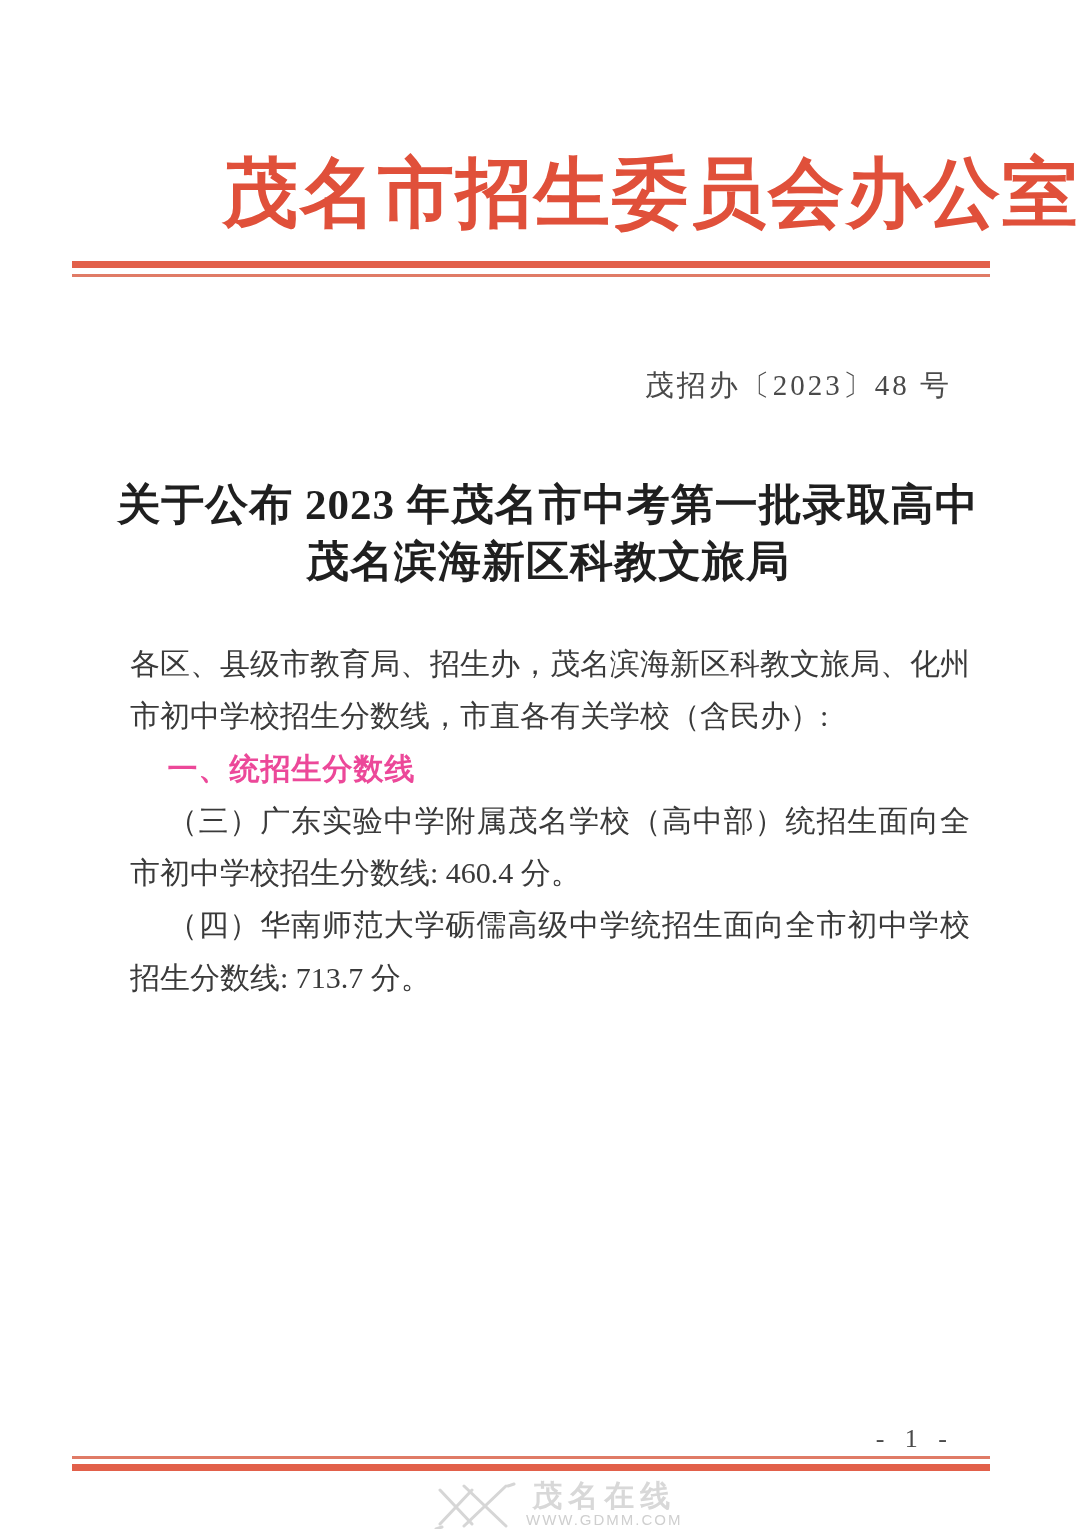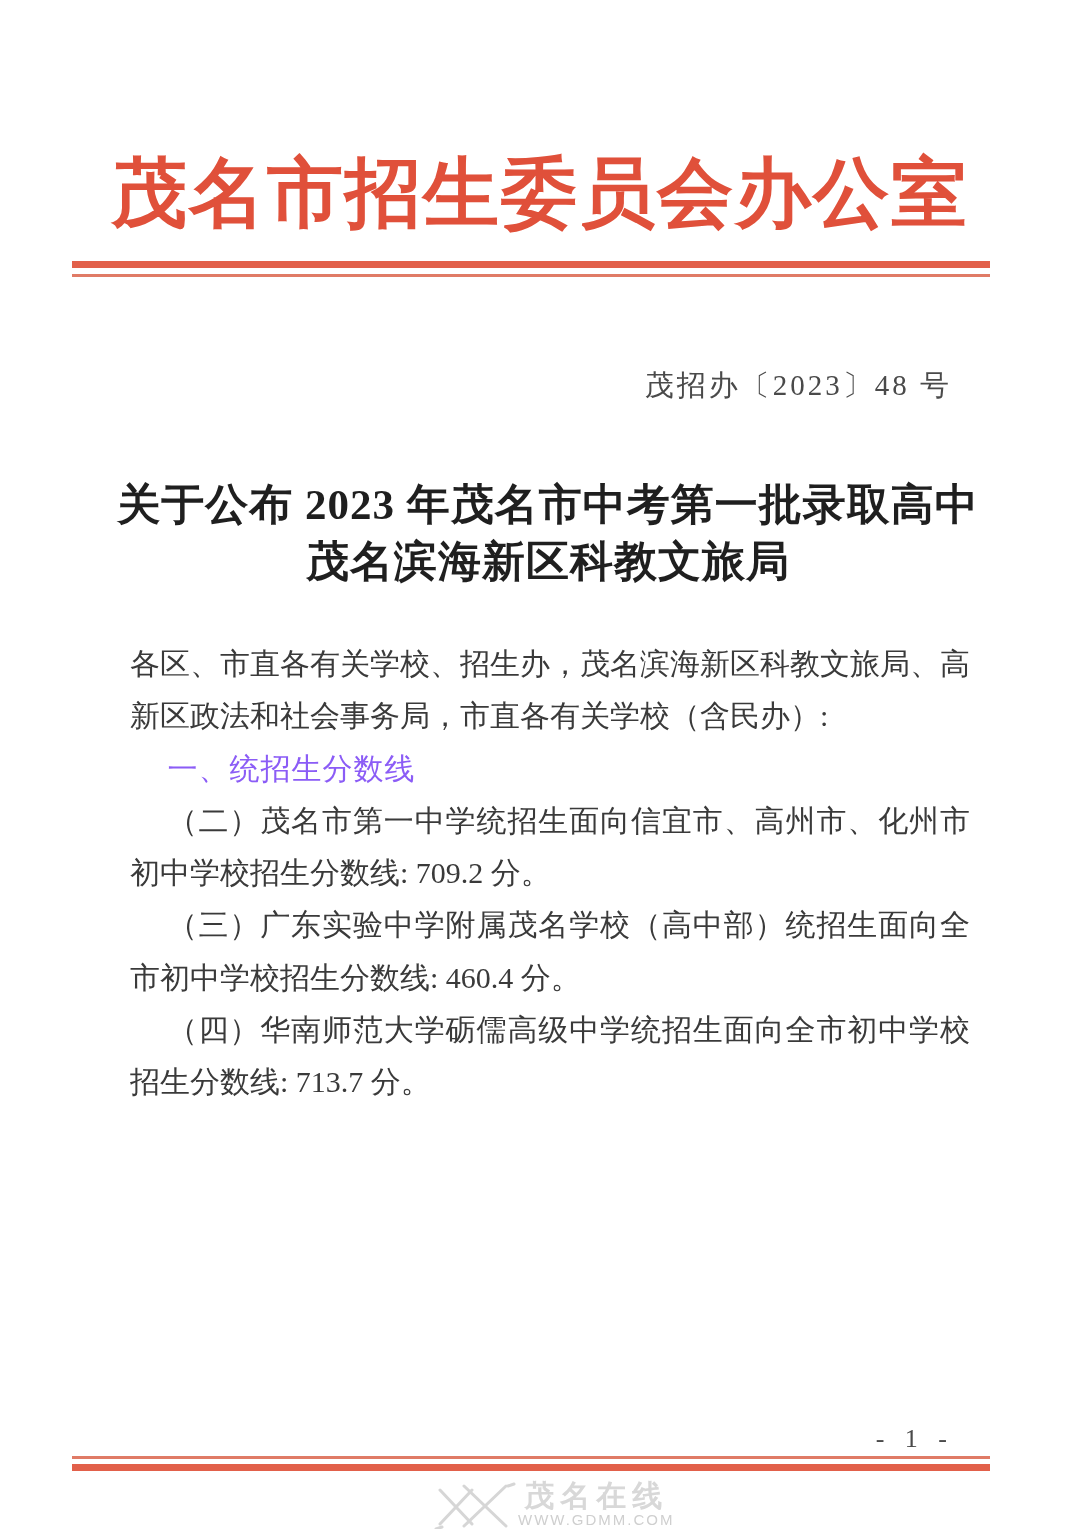--- a/index.html
+++ b/index.html
@@ -16,21 +16,21 @@
     font-family: "Liberation Serif", "DejaVu Serif", serif;
   }
 
   
   .letterhead-title {
     position: absolute;
     top: 148px;
     left: 0;
     width: 100%;
     margin: 0;
-    text-align: center;
+    text-align: right;
     font-size: 76px;
     font-weight: 700;
     line-height: 1.2;
     letter-spacing: 2px;
     color: #e0503a;
   }
   .rule {
     position: absolute;
     left: 72px;
     width: 918px;
@@ -74,40 +74,41 @@
     width: 840px;
     font-size: 30px;
     line-height: 52.3px;
     color: #3a3a3a;
     text-align: justify;
   }
   .body-text p { margin: 0; }
   .p-indent { text-indent: 1.25em; }
   .section-heading {
     font-family: "Liberation Sans", "DejaVu Sans", sans-serif;
-    font-weight: 400;
-    color: #8b5cf6;
+    font-weight: 700;
+    color: #ec4899;
     letter-spacing: 1px;
   }
 
   
   .page-number {
     position: absolute;
     top: 1424px;
     right: 126px;
     font-size: 26px;
     letter-spacing: 7px;
     color: #4a4a4a;
   }
   .watermark {
     position: absolute;
     top: 1480px;
     left: 434px;
     display: flex;
     align-items: flex-start;
+    gap: 8px;
   }
   .wm-logo { margin-top: 2px; }
   .wm-textcol {
     display: flex;
     flex-direction: column;
     align-items: center;
   }
   .wm-name {
     font-size: 30px;
     font-weight: 700;
@@ -135,23 +136,22 @@
   <div class="rule rule-h-thin"></div>
 
   <div class="doc-number">茂招办〔2023〕48 号</div>
 
   <h2 class="doc-title">
     <span>关于公布 2023 年茂名市中考第一批录取高中</span>
     <span>茂名滨海新区科教文旅局</span>
   </h2>
 
   <main class="body-text">
-    <p>各区、市直各有关学校、招生办，茂名滨海新区科教文旅局、高新区政法和社会事务局，市直各有关学校（含民办）:</p>
+    <p>各区、县级市教育局、招生办，茂名滨海新区科教文旅局、化州市初中学校招生分数线，市直各有关学校（含民办）:</p>
     <p class="p-indent section-heading">一、统招生分数线</p>
-    <p class="p-indent">（二）茂名市第一中学统招生面向信宜市、高州市、化州市初中学校招生分数线: 709.2 分。</p>
     <p class="p-indent">（三）广东实验中学附属茂名学校（高中部）统招生面向全市初中学校招生分数线: 460.4 分。</p>
     <p class="p-indent">（四）华南师范大学砺儒高级中学统招生面向全市初中学校招生分数线: 713.7 分。</p>
   </main>
 
   <div class="page-number">- 1 -</div>
 
   <div class="rule rule-f-thin"></div>
   <div class="rule rule-f-thick"></div>
 
   <div class="watermark">

